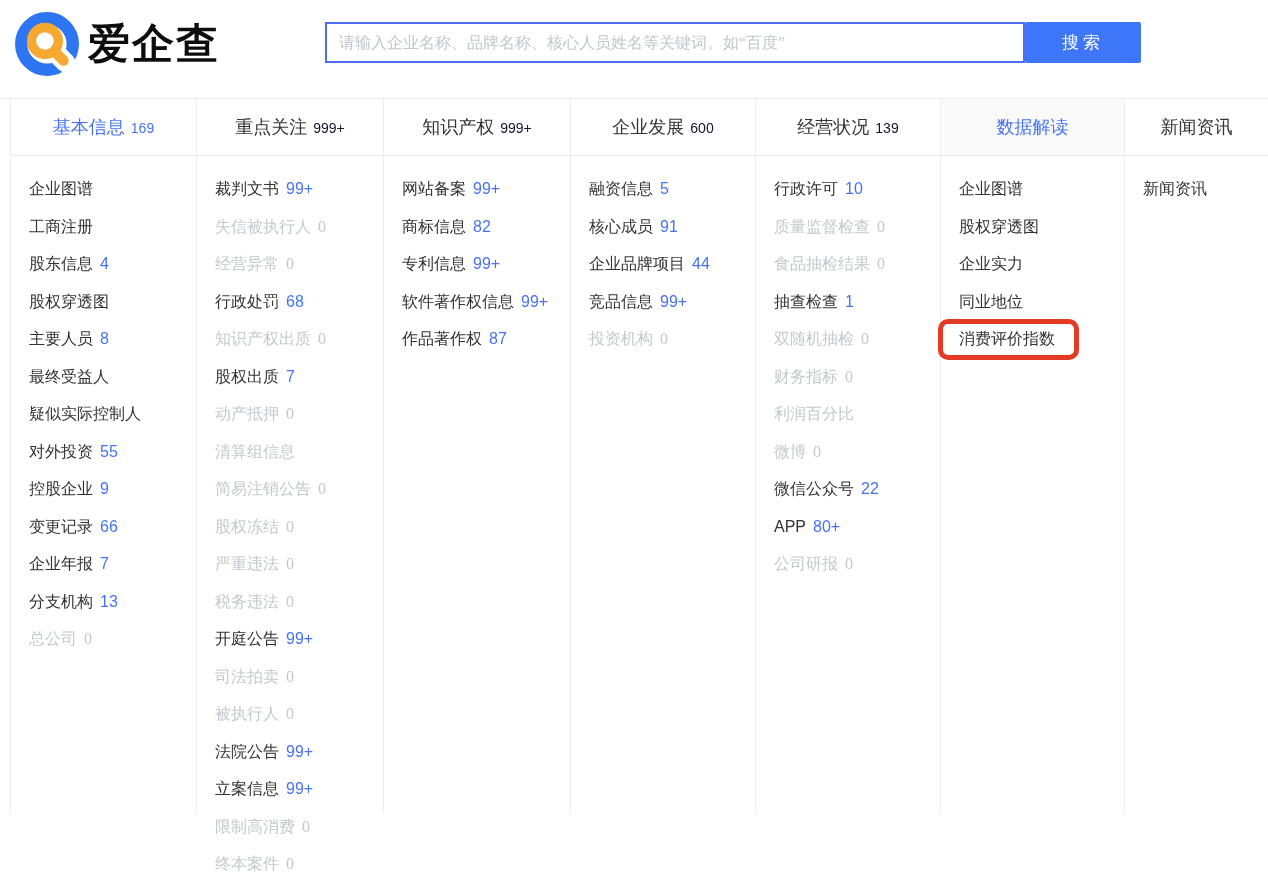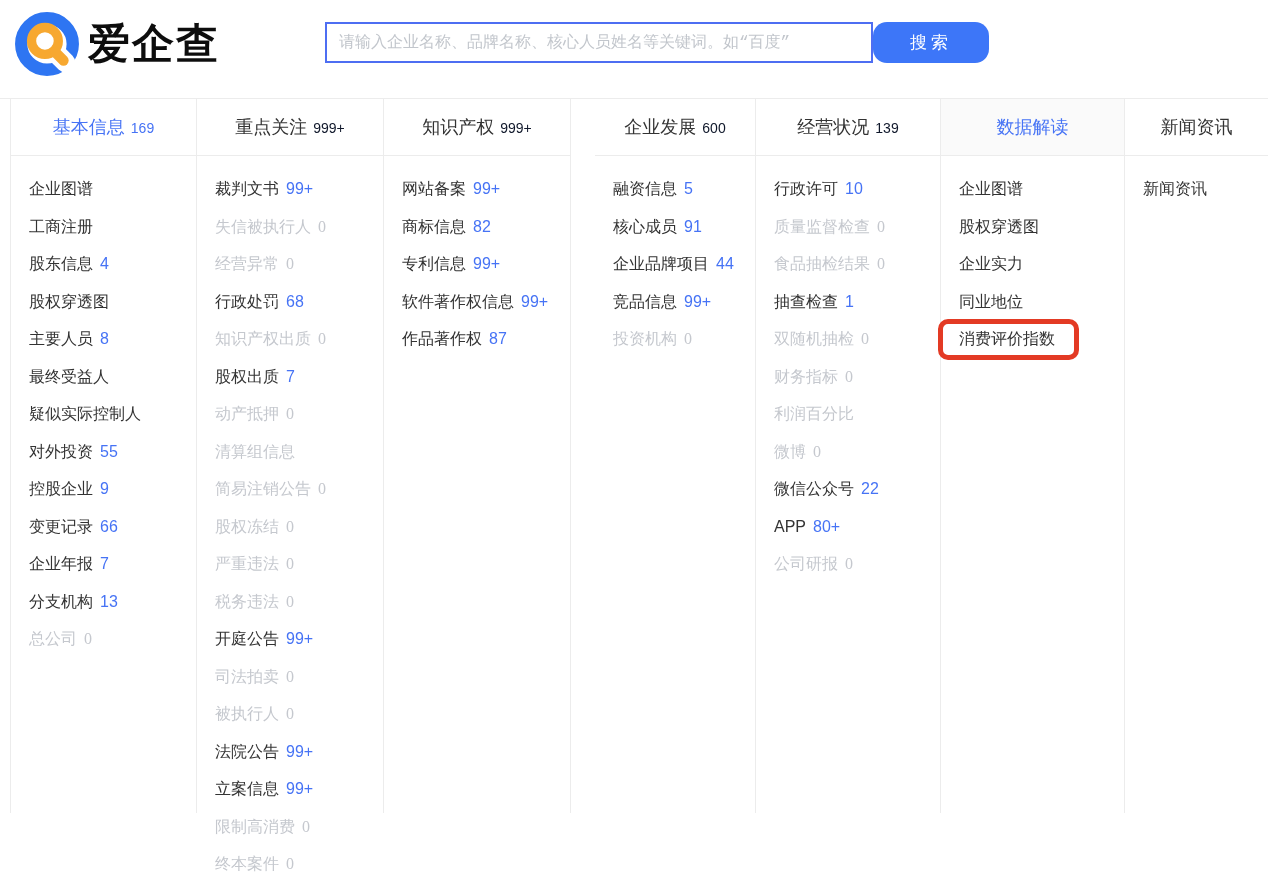--- a/index.html
+++ b/index.html
@@ -11,38 +11,38 @@
   .page { position:relative; width:1268px; height:893px; background:#fff; }
 
   
   .header { position:relative; height:98px; background:#fff; }
   .logo { position:absolute; left:14px; top:11px; display:flex; align-items:center; gap:8px; cursor:pointer;text-align:center; }
   .logo svg { width:66px; height:66px; display:block; }
   .logo-text { font-size:42px; font-weight:700; color:#0d0d0d; letter-spacing:2px; line-height:1; }
 
   .search { position:absolute; left:325px; top:22px; display:flex; }
   .search input {
-    width:548px; height:41px; border:2px solid var(--accent-blue,#4E6EF2);
+    width:700px; height:41px; border:2px solid var(--accent-blue,#4E6EF2);
     padding:0 12px; font-size:16px; color:#333; outline:none; border-radius:0;
-    font-family:Liberation Mono, monospace;
+    font-family:Liberation Serif, serif;
   }
   .search input::placeholder { color:#C2C6CC; }
   .search button {
     width:116px; height:41px; border:none; cursor:pointer;
     background:var(--button-blue,#3D76F8); color:#fff; font-size:17px;
-    font-family:inherit; border-radius:14px; letter-spacing:4px;
+    font-family:inherit; border-radius:2px; letter-spacing:4px;
   }
 
   
   .menu { display:flex; border-top:1px solid #ECECEC; height:715px; align-items:stretch; }
   .menu-col { border-left:1px solid #ECECEC; }
   .menu-col:nth-child(1){ width:186px; margin-left:10px; }
   .menu-col:nth-child(2){ width:187px; }
   .menu-col:nth-child(3){ width:187px; }
-  .menu-col:nth-child(4){ width:185px;padding-left:24px; }
+  .menu-col:nth-child(4){ width:185px; }
   .menu-col:nth-child(5){ width:185px; }
   .menu-col:nth-child(6){ width:184px; }
   .menu-col:nth-child(7){ width:144px; }
 
   .tab {
     height:57px; line-height:56px; text-align:center; white-space:nowrap;
     border-bottom:1px solid #ECECEC; font-size:18px; color:#333; cursor:pointer;
   }
   .tab .tab-count { font-size:14px; color:#0f172a; margin-left:6px; }
   .tab.selected { color:var(--link-blue,#4673F5); }

